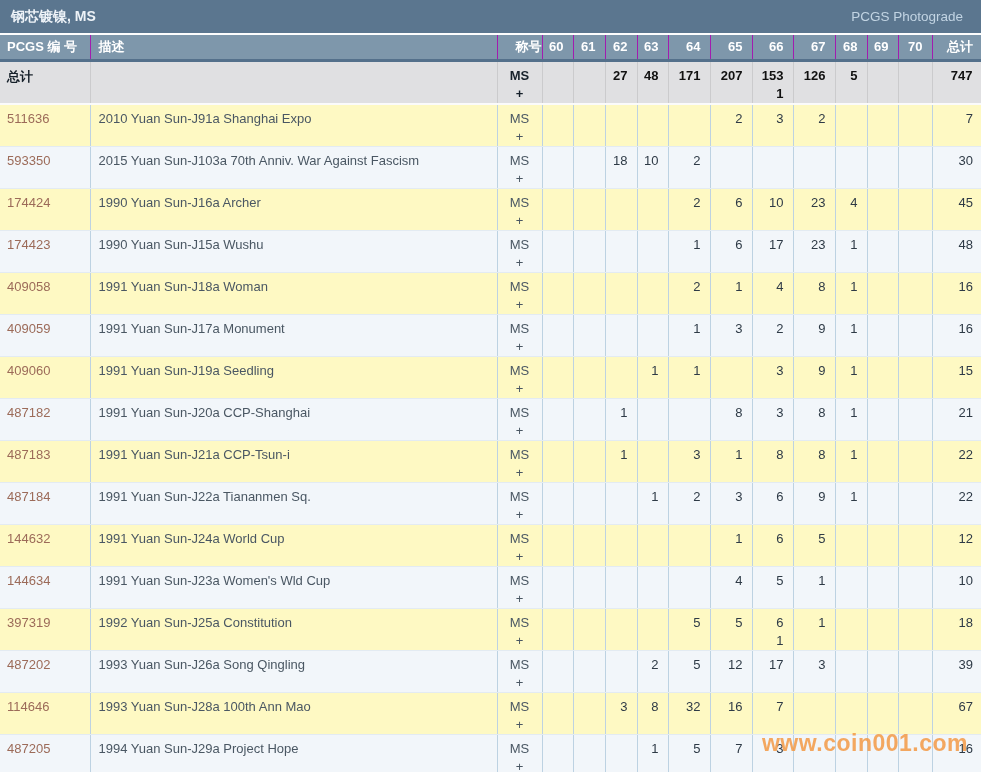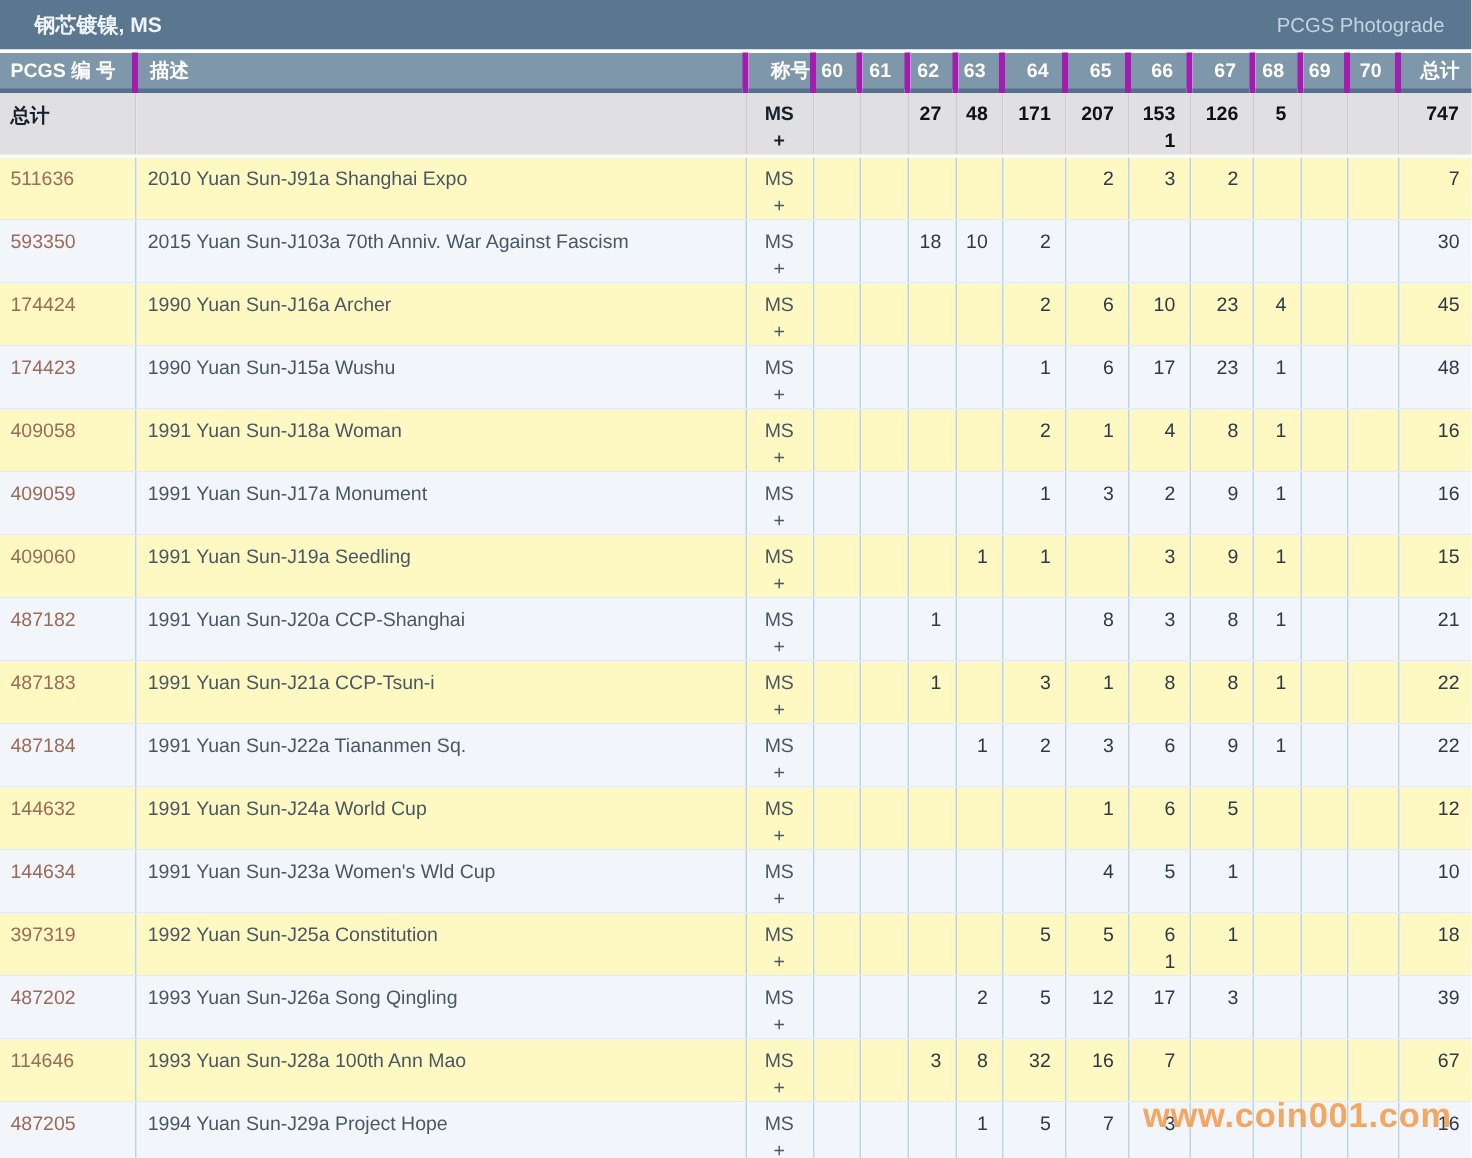--- a/index.html
+++ b/index.html
@@ -5,27 +5,27 @@
   * { margin:0; padding:0; box-sizing:border-box; }
   body { background:#fff; }
   .page {
     width:981px; height:772px; position:relative; overflow:hidden;
     background:#fff; font-family:"Liberation Sans","DejaVu Sans",sans-serif;
   }
   .titlebar {
     height:33px; background:#5b768f; display:flex; align-items:center;
     justify-content:space-between; padding:0 18px 0 11px;
   }
-  .title { color:#eef3f8; font-size:14px; font-weight:bold;margin-left:12px; }
+  .title { color:#eef3f8; font-size:14px; font-weight:bold; }
   .brand { color:#c2d4e3; font-size:13.5px; }
   .gap { height:2px; background:#fdfdfd; }
   table { border-collapse:collapse; table-layout:fixed; width:981px; }
   thead th {
     background:#7e97ab; color:#ffffff; font-size:13px; font-weight:bold;
-    height:25px; border-bottom:3px solid #54708b; border-right:4px solid #a21caf;
+    height:25px; border-bottom:3px solid #54708b; border-right:1px solid #a21caf;
     white-space:nowrap; overflow:hidden;
   }
   th.th-id   { text-align:left;  padding-left:7px; }
   th.th-desc { text-align:left;  padding-left:8px; }
   th.th-desig{ text-align:right; }
   th.th-grade{ text-align:right; padding-right:9px; }
   th.th-total{ text-align:right; padding-right:8px; border-right:none; }
   tbody td {
     vertical-align:top; font-size:13px; height:42px;
     border-right:1px solid #bdd2e2; border-bottom:1px solid #e3ebf2;

